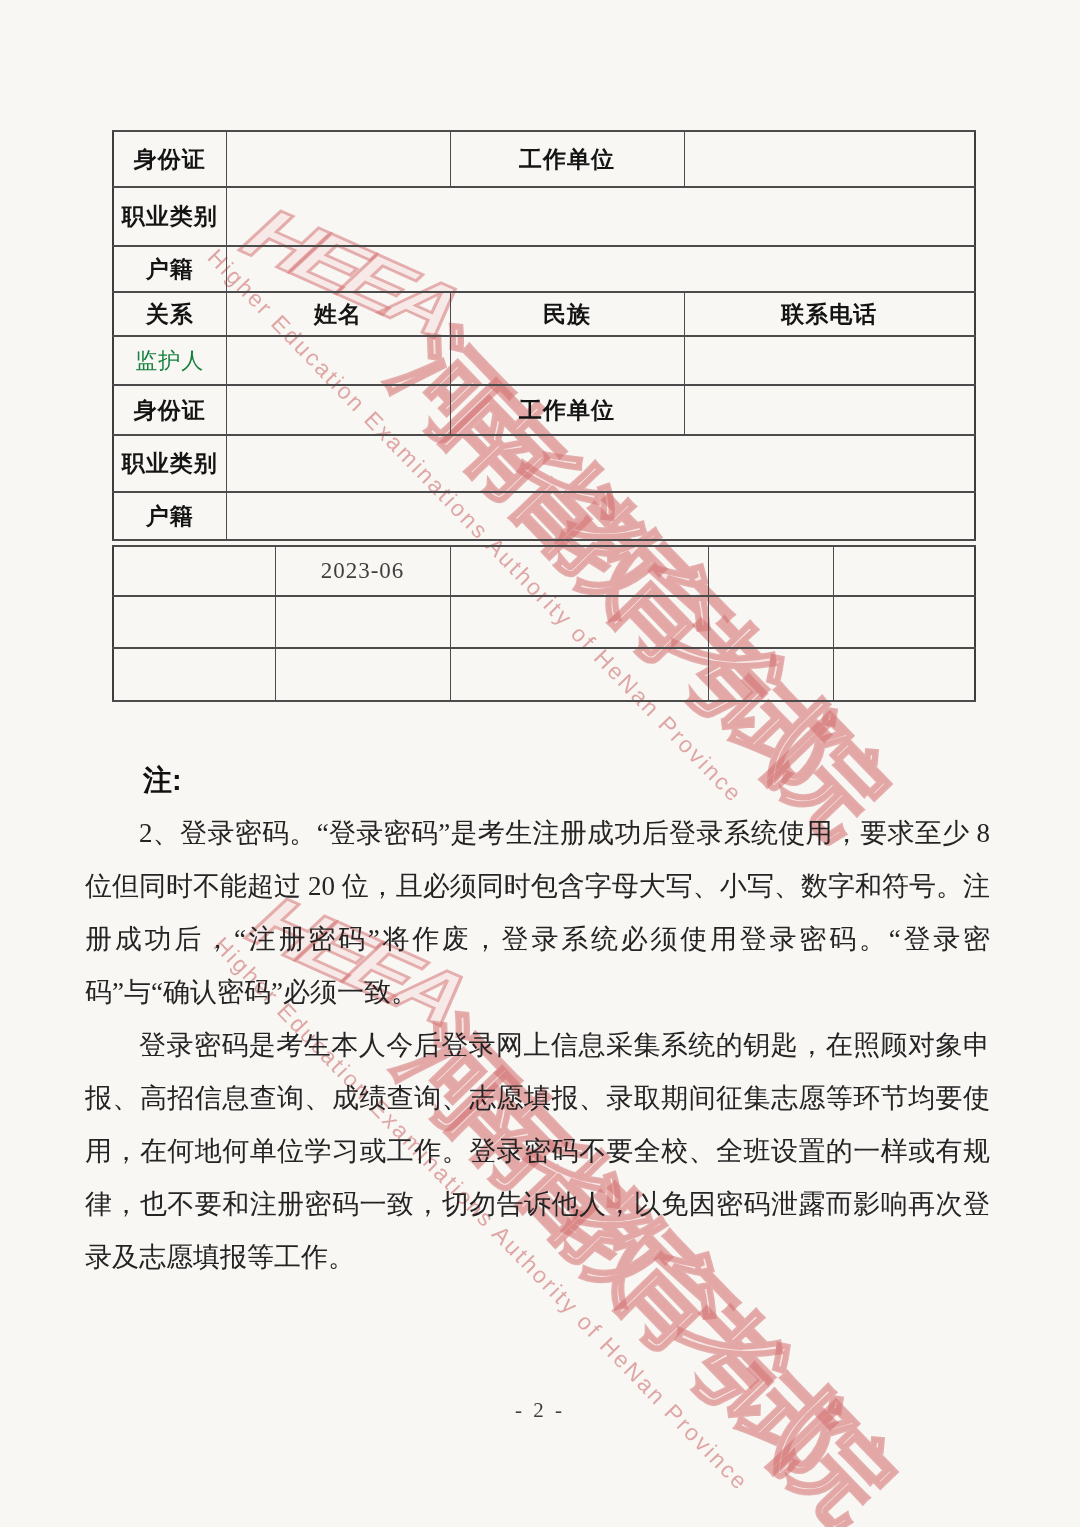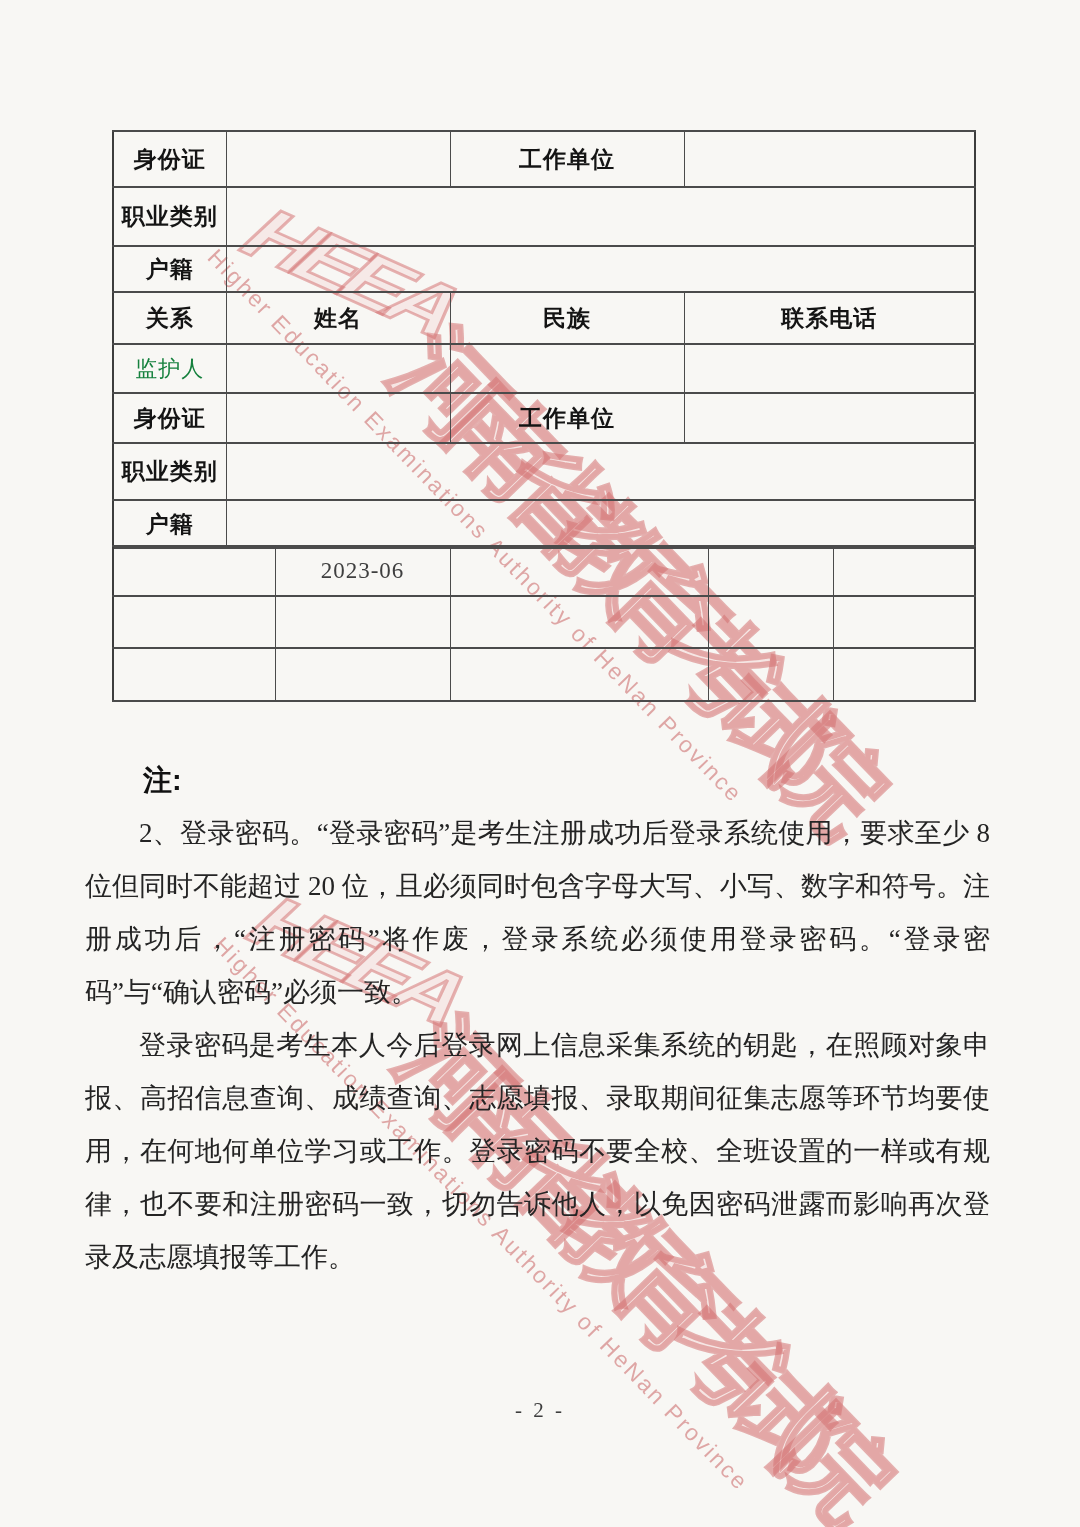--- a/index.html
+++ b/index.html
@@ -116,21 +116,21 @@
       <td></td>
     </tr>
     <tr style="height:59px">
       <td class="lbl">职业类别</td>
       <td colspan="3"></td>
     </tr>
     <tr style="height:46px">
       <td class="lbl">户籍</td>
       <td colspan="3"></td>
     </tr>
-    <tr style="height:52px">
+    <tr style="height:44px">
       <td class="lbl">关系</td>
       <td class="lbl">姓名</td>
       <td class="lbl">民族</td>
       <td class="lbl">联系电话</td>
     </tr>
     <tr style="height:49px">
       <td class="muted-lbl">监护人</td>
       <td></td>
       <td></td>
       <td></td>

